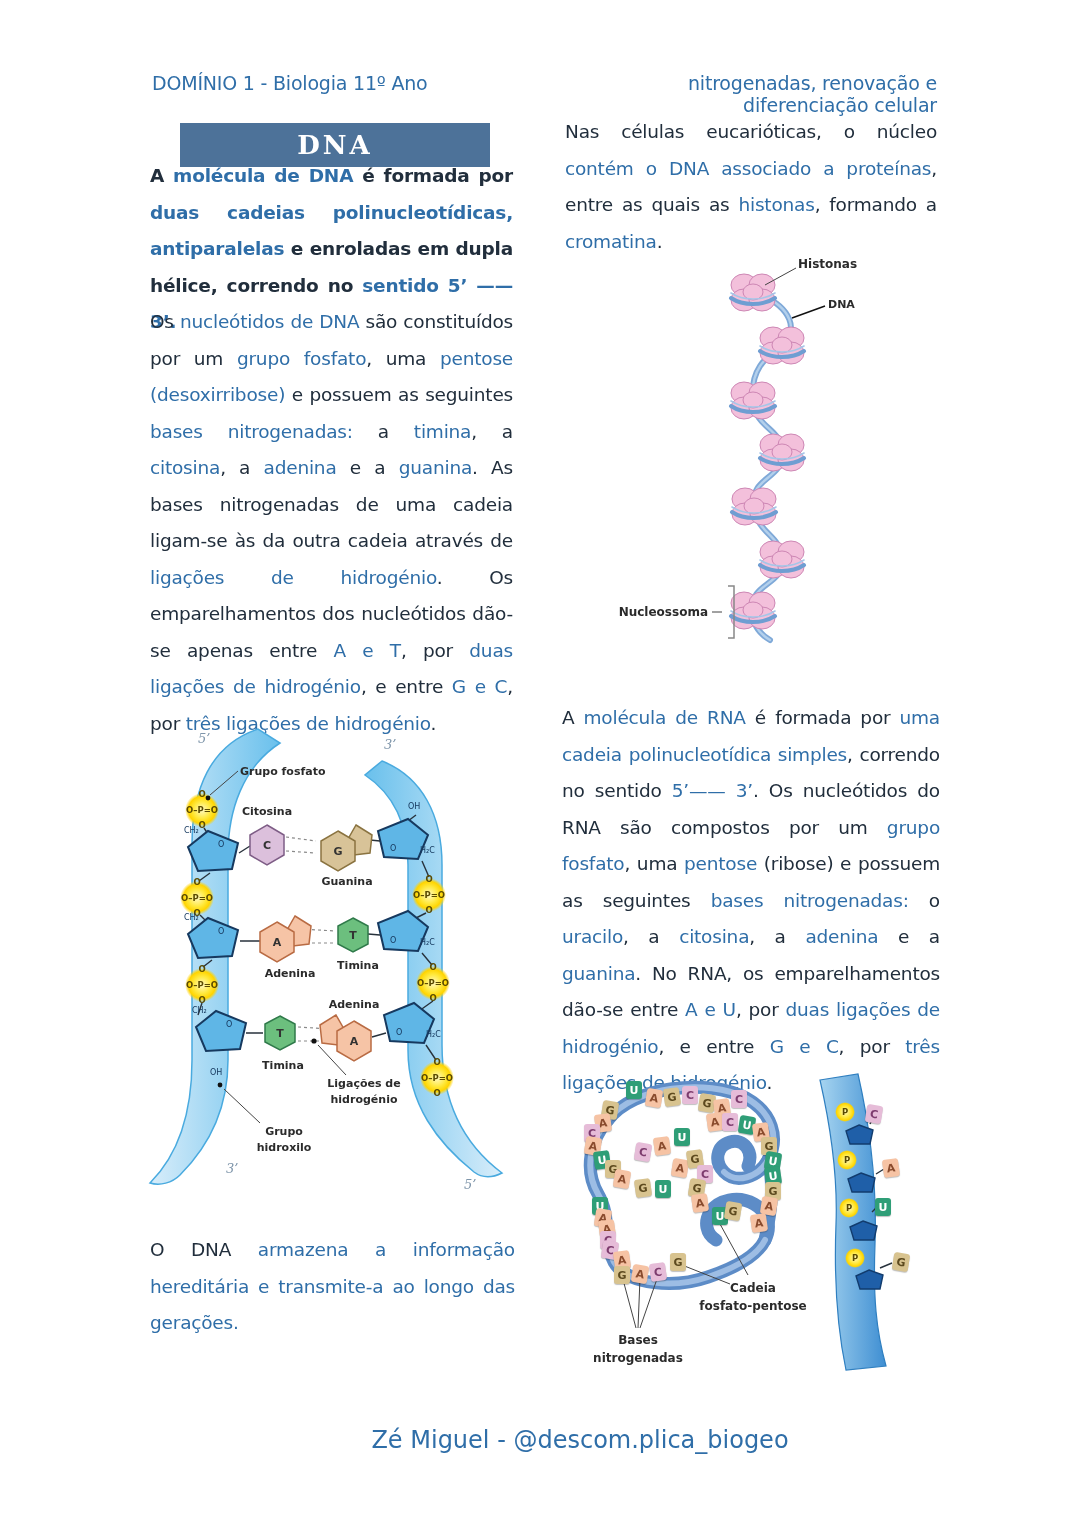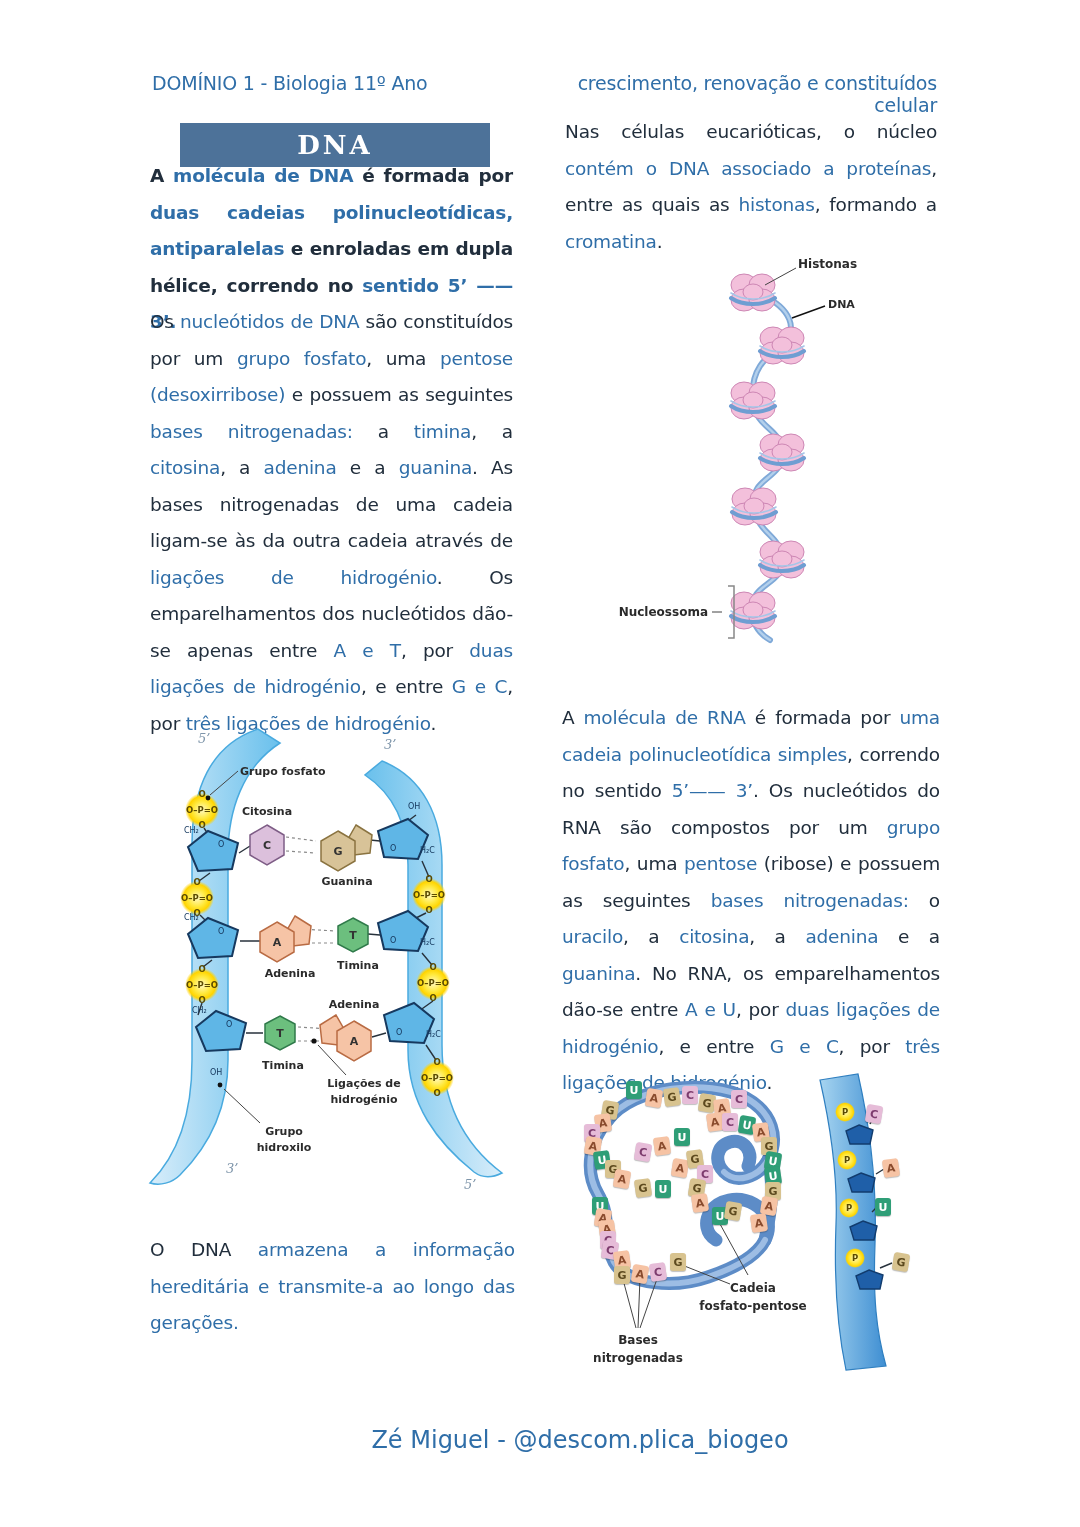--- a/index.html
+++ b/index.html
@@ -45,21 +45,21 @@
   .base-U{background:#2f9e77;color:#ffffff;}
   .base-G{background:#d8c38f;color:#5d4a1f;}
   .base-C{background:#e6bcd8;color:#7d3c6e;}
 </style>
 </head>
 <body>
 
 <div id="page">
 
   <div class="hdr hdr-left">DOMÍNIO 1 - Biologia 11º Ano</div>
-  <div class="hdr hdr-right">crescimento, renovação e constituídos celular</div>
+  <div class="hdr hdr-right">nitrogenadas, renovação e diferenciação celular</div>
 
   <div class="secbox" style="left:180px;top:123px;">DNA</div>
 
   <div class="para" style="left:150px;top:158px;width:363px;font-weight:bold;"><span class="sd">A </span><span class="sb">molécula de DNA</span><span class="sd"> é formada por </span><span class="sb">duas cadeias polinucleotídicas, antiparalelas</span><span class="sd"> e enroladas em dupla hélice, correndo no </span><span class="sb">sentido 5’ —— 3’.</span></div>
   <div class="para" style="left:150px;top:304px;width:363px;"><span class="sd">Os </span><span class="sb">nucleótidos de DNA</span><span class="sd"> são constituídos por um </span><span class="sb">grupo fosfato</span><span class="sd">, uma </span><span class="sb">pentose</span><span class="sd"> </span><span class="sb">(desoxirribose)</span><span class="sd"> e possuem as seguintes </span><span class="sb">bases nitrogenadas:</span><span class="sd"> a </span><span class="sb">timina</span><span class="sd">, a </span><span class="sb">citosina</span><span class="sd">, a </span><span class="sb">adenina</span><span class="sd"> e a </span><span class="sb">guanina</span><span class="sd">. As bases nitrogenadas de uma cadeia ligam-se às da outra cadeia através de </span><span class="sb">ligações de hidrogénio</span><span class="sd">. Os emparelhamentos dos nucleótidos dão-se apenas entre </span><span class="sb">A e T</span><span class="sd">, por </span><span class="sb">duas ligações de hidrogénio</span><span class="sd">, e entre </span><span class="sb">G e C</span><span class="sd">, por </span><span class="sb">três ligações de hidrogénio</span><span class="sd">.</span></div>
 
   <div class="diagram" style="left:140px;top:715px;width:385px;height:505px;">
     <svg width="385" height="505" viewBox="0 0 385 505">
       <defs>
         <linearGradient id="ribGrad" x1="0" y1="0" x2="1" y2="0">

